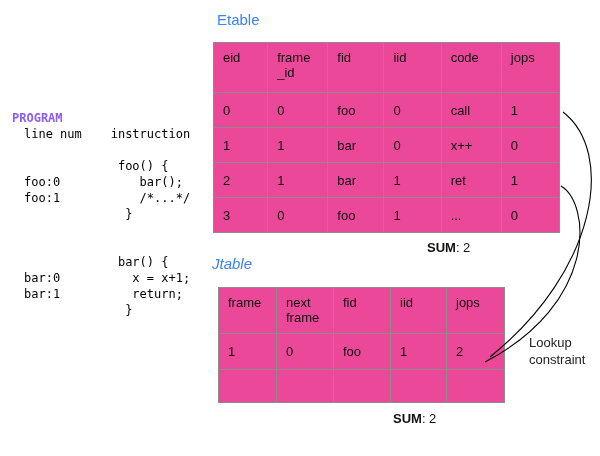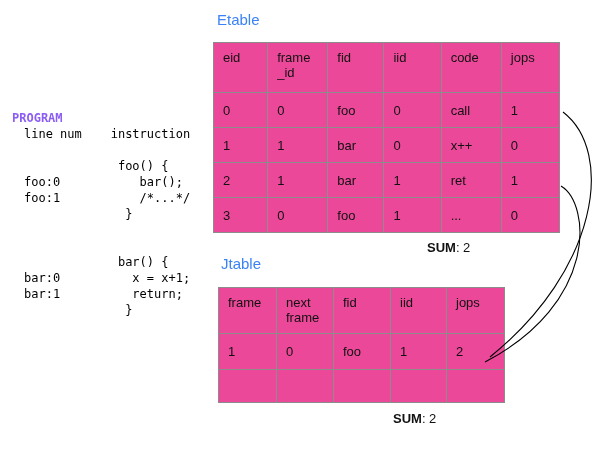--- a/index.html
+++ b/index.html
@@ -167,21 +167,21 @@
       <td>0</td>
       <td>foo</td>
       <td>1</td>
       <td>...</td>
       <td>0</td>
     </tr>
   </tbody>
     </table>
   <div id="etable-sum" class="sum"><span class="lbl">SUM</span><span>: 2</span></div>
 
-  <div class="tbl-title" style="left:221px; top:255px;">Jtable</div>
+  <div class="tbl-title" style="left:212px; top:255px;font-style:italic;">Jtable</div>
   <table id="jtable" class="diagram-table">
     <colgroup>
       <col style="width:58px">
         <col style="width:57px">
         <col style="width:57px">
       <col style="width:56px">
         <col style="width:58px">
     </colgroup>
     <tbody>
         <tr class="hdr">
@@ -207,14 +207,18 @@
       <td></td>
     </tr>
   </tbody>
     </table>
   <div id="jtable-sum" class="sum"><span class="lbl">SUM</span><span>: 2</span></div>
 
   <svg id="curves" width="600" height="456" viewBox="0 0 600 456">
     <path d="M563,112 C615,152 598,270 490,357" fill="none" stroke="#000" stroke-width="1.1"></path>
     <path d="M561,186 C591,204 598,303 485,362" fill="none" stroke="#000" stroke-width="1.1"></path>
   </svg>
+  <div class="lookup-label">
+    <div>Lookup</div>
+    <div>constraint</div>
+  </div>
 
 </div>
 
 </body></html>

